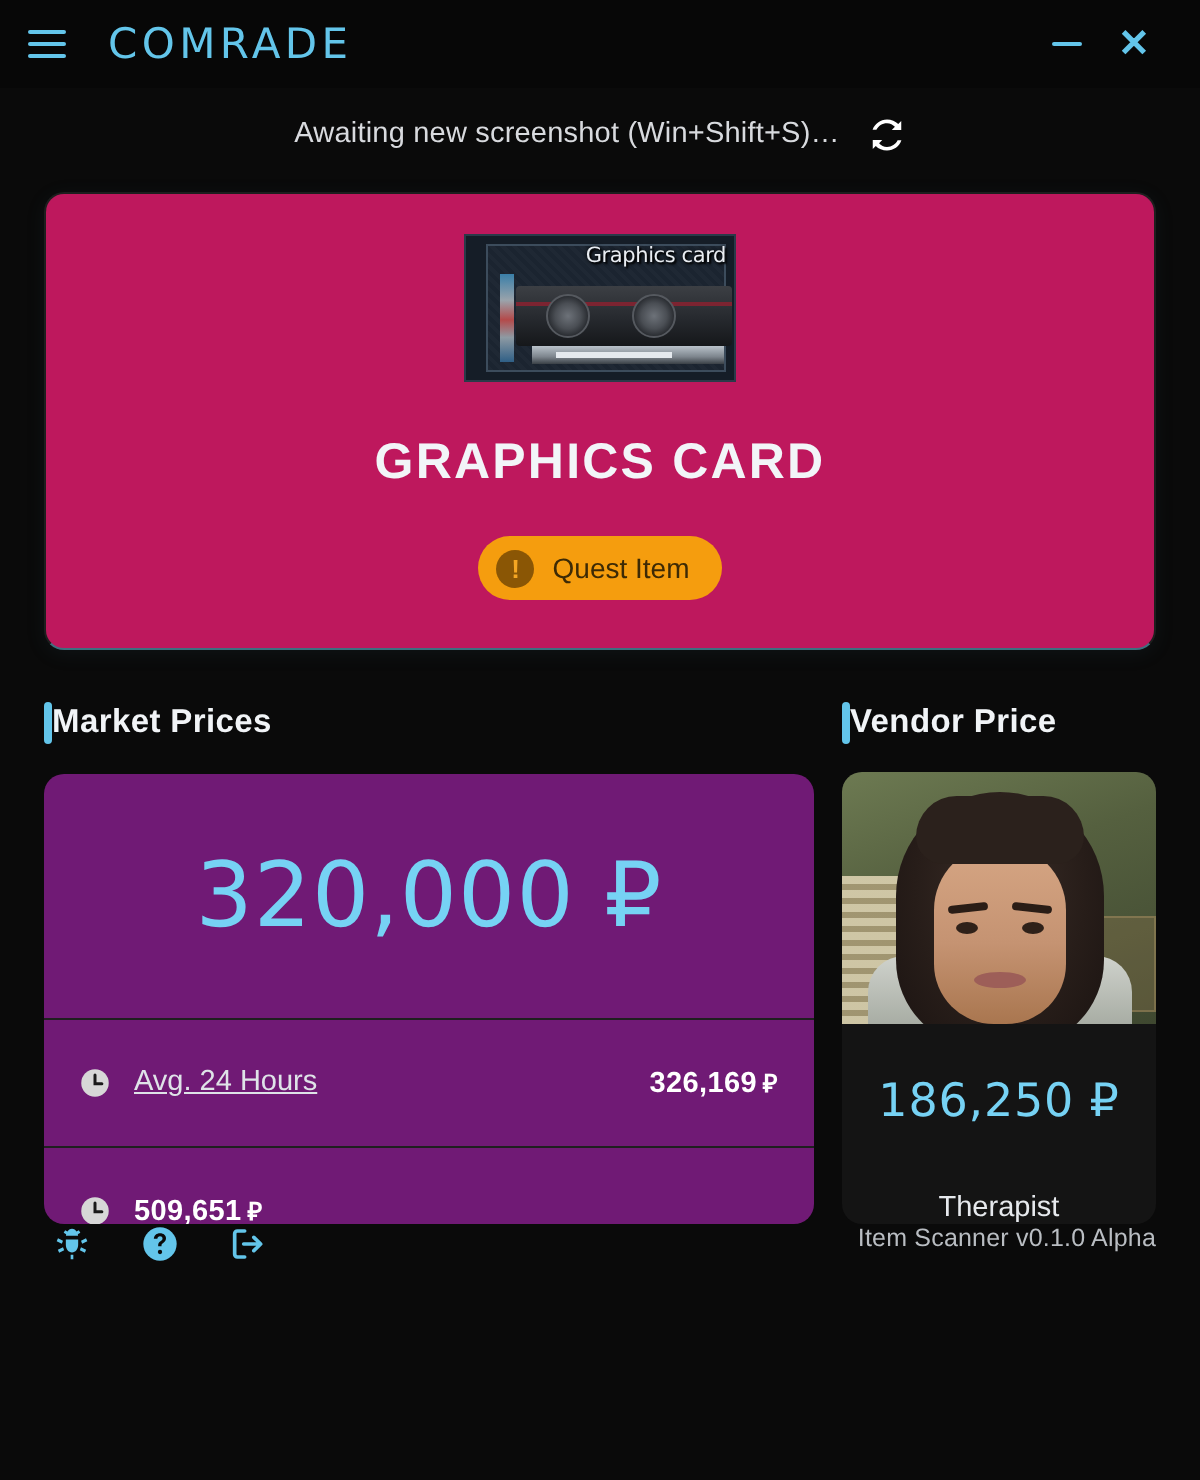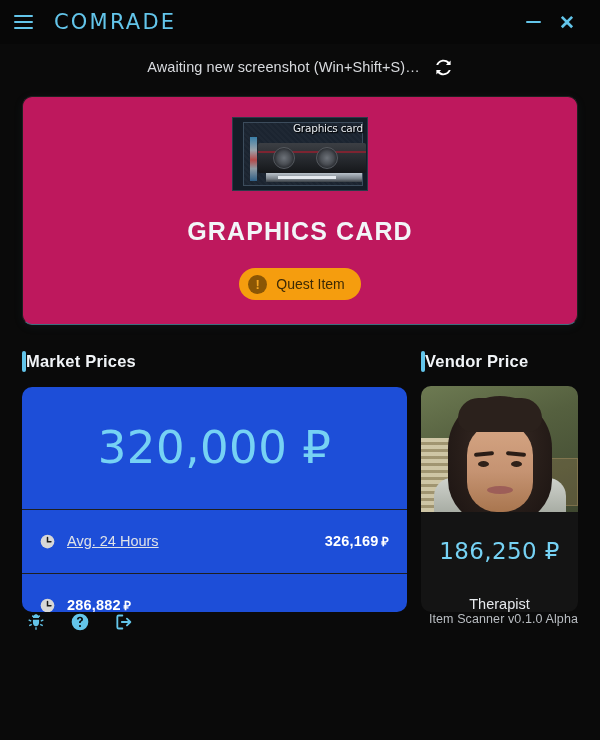--- a/index.html
+++ b/index.html
@@ -240,21 +240,21 @@
   }
   .section-title {
     color: #f1f4f7;
     font-size: 16.5px;
     font-weight: 700;
     letter-spacing: 0.2px;
   }
 
   
   .market-panel {
-    background: #1d4ed8;
+    background: #701a75;
     border-radius: 10px;
     overflow: hidden;
   }
   .big-price {
     height: 122px;
     display: flex;
     align-items: center;
     justify-content: center;
     color: #76d2f4;
     font-size: 45px;
@@ -496,21 +496,21 @@
             <span>326,169</span><span class="rub">₽</span>
           </div>
         </div>
 
         <div class="avg-row">
           <svg class="clock-icon" viewBox="0 0 24 24">
             <circle cx="12" cy="12" r="11" fill="#d7d7d7"></circle>
             <path d="M12 5.5v7h5.5" stroke="#1a1a1a" stroke-width="2.4" fill="none" stroke-linecap="round"></path>
           </svg>
           <div class="avg-value">
-            <span>286,882</span><span class="rub">₽</span>
+            <span>509,651</span><span class="rub">₽</span>
           </div>
         </div>
       </div>
     </div>
 
     <div class="col-right">
       <div class="section-head">
         <div class="accent-bar"></div>
         <div class="section-title">Vendor Price</div>
       </div>

